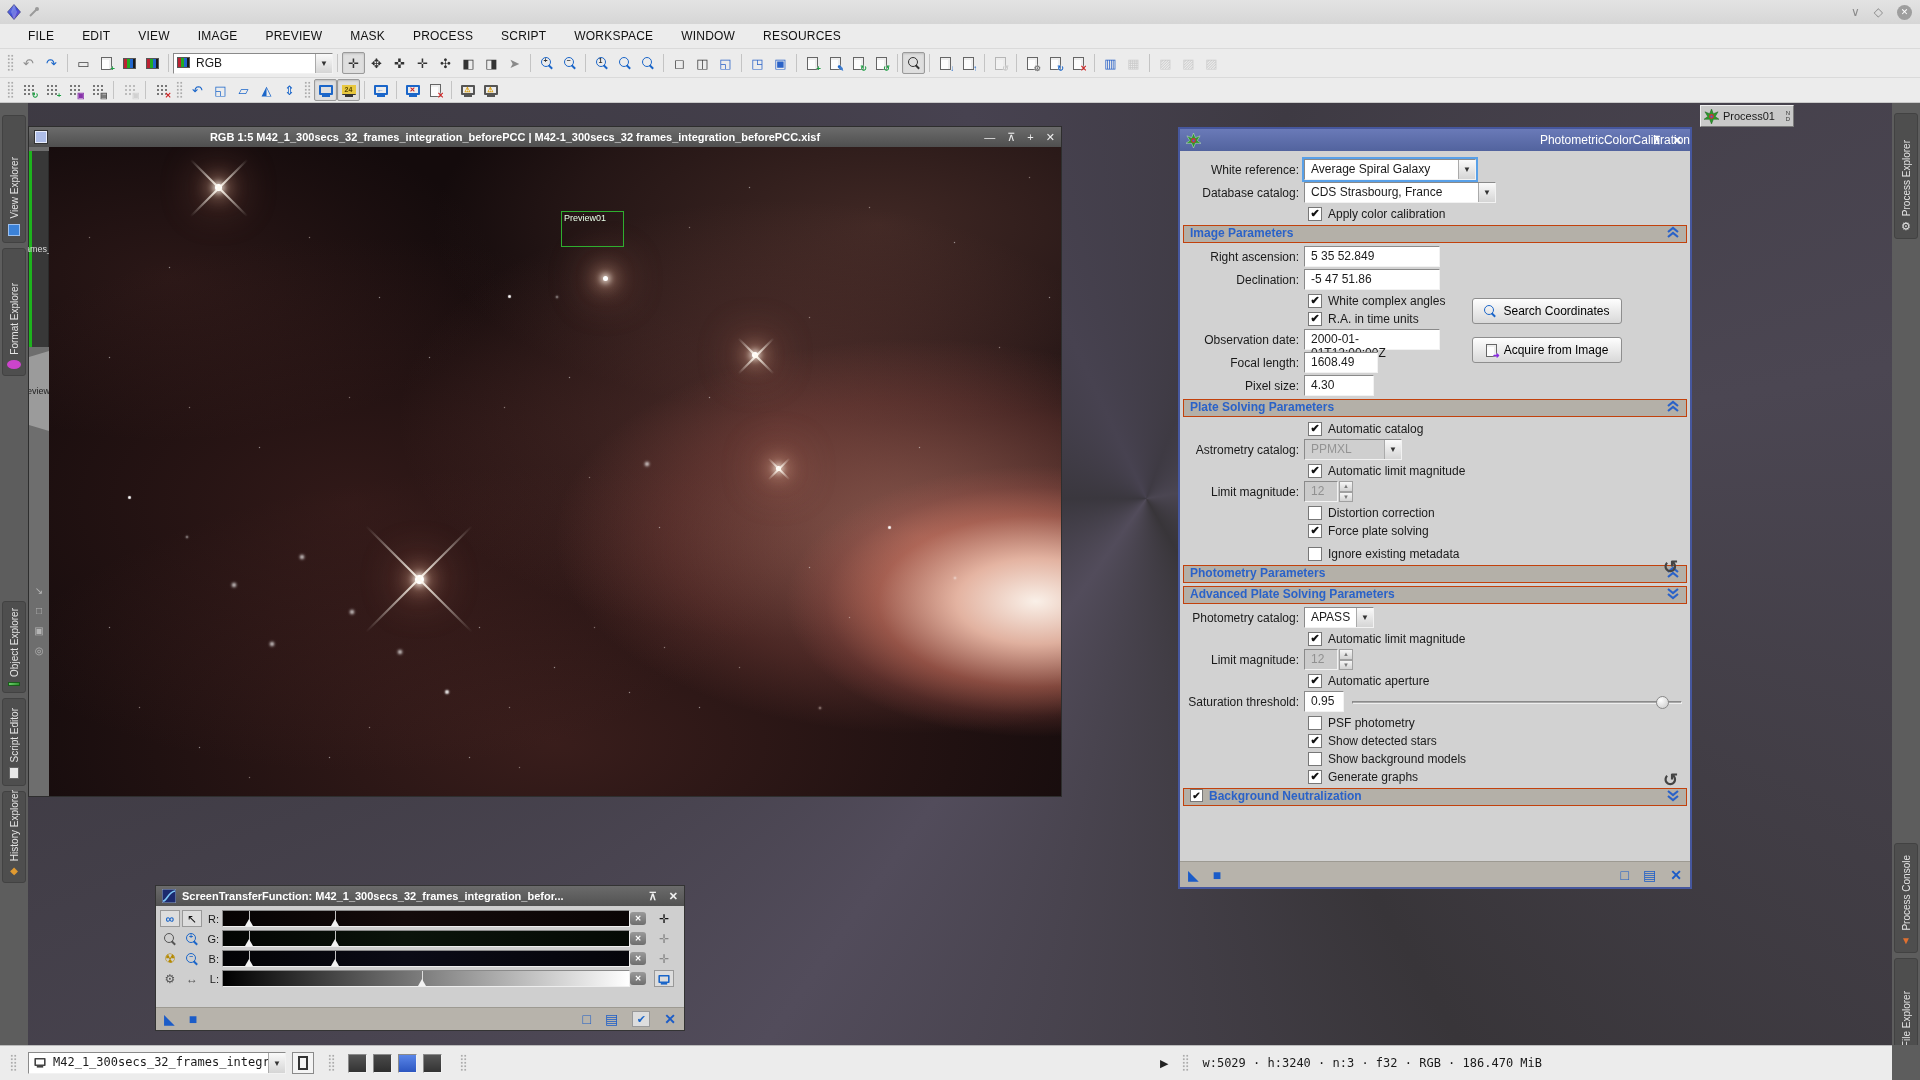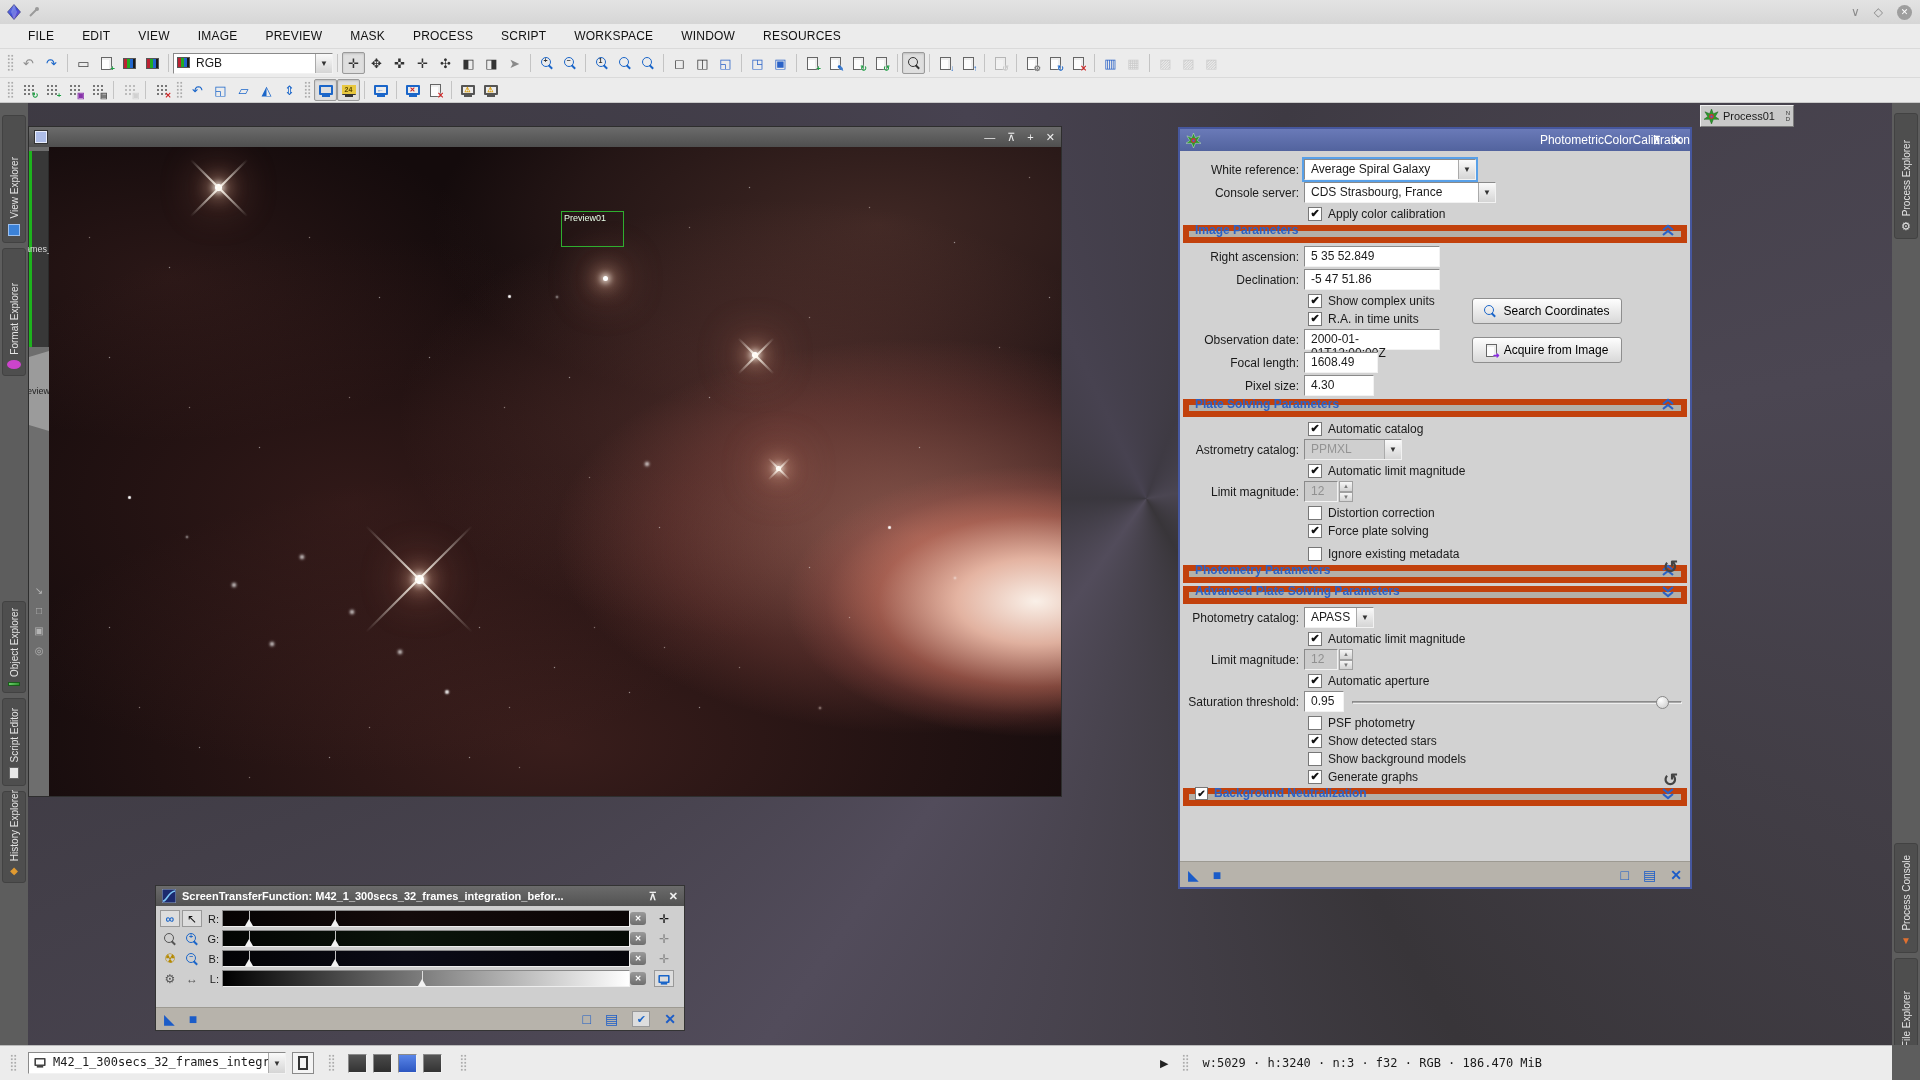--- a/index.html
+++ b/index.html
@@ -138,21 +138,21 @@
   .pccrow { display:flex; align-items:center; height:21px; margin:2px 8px 2px 4px; }
   .plabel { width:120px; text-align:right; padding-right:5px; white-space:nowrap; }
   .tfield { height:21px; background:#fff; border:1px solid; border-color:#8a8a8a #f2f2f2 #f2f2f2 #8a8a8a; padding:2px 6px; }
   .tfield.disabled { background:#cbcbcb; color:#909090; }
   .spin { display:inline-flex; flex-direction:column; width:14px; height:21px; margin-left:1px; }
   .spin span { flex:1; background:linear-gradient(#f6f6f6,#d2d2d2); border:1px solid #a0a0a0; font-size:6px;
     color:#7a7a7a; display:flex; align-items:center; justify-content:center; }
   .cbrow { display:flex; align-items:center; height:17px; margin:1px 8px 1px 128px; gap:6px; }
   .cbx { width:14px; height:14px; background:#fff; border:1px solid #777; display:inline-flex; align-items:center;
     justify-content:center; font-size:11px; font-weight:bold; color:#111; flex:0 0 14px; }
-  .sechdr { height:18px; background:#b4b0a8; border:6px solid #c2410c; margin:3px 3px; display:flex; align-items:flex-end;
+  .sechdr { height:18px; background:#b4b0a8; border:1px solid #c2410c; margin:3px 3px; display:flex; align-items:flex-start;
     padding:0 6px; color:#2a62c8; font-weight:bold; font-size:12px; gap:6px; }
   .sechdr .chev { margin-left:auto; display:flex; }
   .pbtn { position:absolute; left:292px; width:150px; height:26px; background:linear-gradient(#fefefe,#d8d8d8);
     border:1px solid #8e8e8e; border-radius:3px; display:flex; align-items:center; justify-content:center; gap:7px; font-size:12px; }
   .rsticon { position:absolute; right:12px; font-size:18px; font-weight:bold; color:#444; }
   .sliderwrap { flex:1; height:14px; position:relative; margin-left:8px; }
   .sliderwrap .groove { position:absolute; left:0; right:0; top:6px; height:3px; background:#aaa;
     border:1px solid; border-color:#8a8a8a #eee #eee #8a8a8a; }
   .sliderwrap .knob { position:absolute; top:1px; width:13px; height:13px; border-radius:50%;
     background:radial-gradient(circle at 35% 30%, #fefefe, #c9c9c9); border:1px solid #888; }
@@ -486,20 +486,21 @@
     <span class="vtext">File Explorer</span>
     <span class="dockicon" style="width:12px;height:9px;background:#d8bb90;border:1px solid #8a7048;border-radius:50%/40%;"></span>
   </div>
 </div>
 
 <div id="workspace">
 
   <div id="imgwin">
     <div class="wtitle">
       <span class="wicon"></span>
+      <span class="ttext">RGB 1:5 M42_1_300secs_32_frames_integration_beforePCC | M42-1_300secs_32 frames_integration_beforePCC.xisf</span>
       <span class="wbtns">
         <span>—</span>
         <span>⊼</span>
         <span>+</span>
         <span>✕</span>
       </span>
     </div>
     <div class="wbody">
       <div id="imgtabs">
         <div class="itab" id="imgtab-main">
@@ -563,21 +564,21 @@
     </div>
     <div class="dbody">
       <div class="pccrow">
         <span class="plabel">White reference:</span>
         <span class="combo focused" style="width:172px">
           <span class="val">Average Spiral Galaxy</span>
           <span class="dbtn">▼</span>
         </span>
       </div>
       <div class="pccrow">
-        <span class="plabel">Console server:</span>
+        <span class="plabel">Database catalog:</span>
         <span class="combo" style="width:192px">
           <span class="val">CDS Strasbourg, France</span>
           <span class="dbtn">▼</span>
         </span>
       </div>
       <div class="cbrow">
         <span class="cbx">✔</span>
         <span>Apply color calibration</span>
       </div>
 
@@ -594,21 +595,21 @@
       <div class="pccrow">
         <span class="plabel">Right ascension:</span>
         <span class="tfield" style="width:136px">5 35 52.849</span>
       </div>
       <div class="pccrow">
         <span class="plabel">Declination:</span>
         <span class="tfield" style="width:136px">-5 47 51.86</span>
       </div>
       <div class="cbrow">
         <span class="cbx">✔</span>
-        <span>Show complex units</span>
+        <span>White complex angles</span>
       </div>
       <div class="cbrow">
         <span class="cbx">✔</span>
         <span>R.A. in time units</span>
       </div>
       <div class="pccrow">
         <span class="plabel">Observation date:</span>
         <span class="tfield" style="width:136px">2000-01-01T12:00:00Z</span>
       </div>
       <div class="pccrow">

